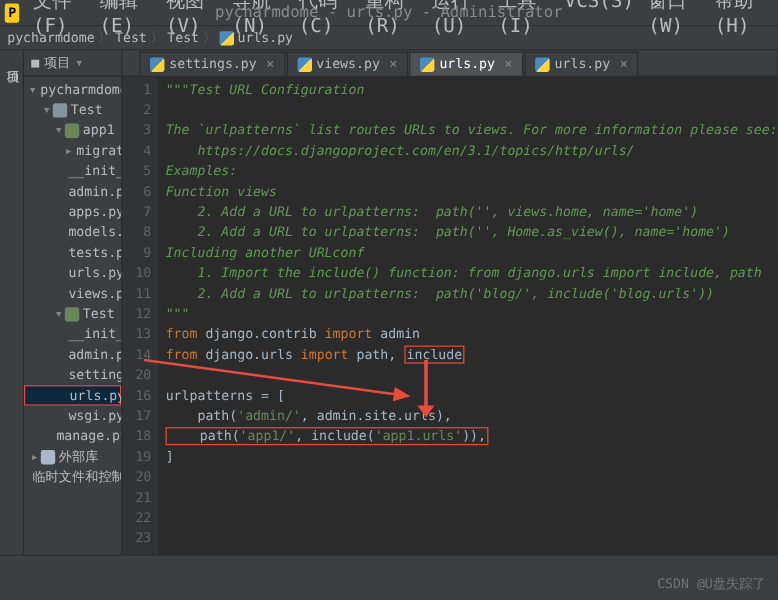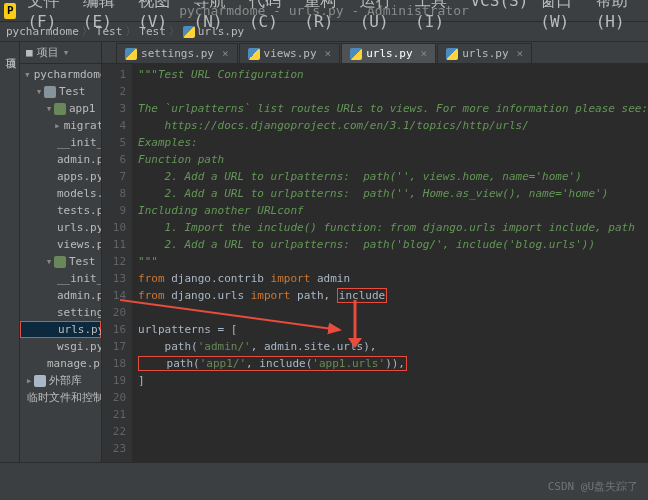--- a/index.html
+++ b/index.html
@@ -240,21 +240,21 @@
           <div>21</div>
           <div>22</div>
           <div>23</div>
         </div>
       <div class="code">
 <div class="row"><span class="c-str">"""Test URL Configuration</span></div>
 <div class="row"><span class="c-str"></span></div>
 <div class="row"><span class="c-str">The `urlpatterns` list routes URLs to views. For more information please see:</span></div>
 <div class="row"><span class="c-str">    https://docs.djangoproject.com/en/3.1/topics/http/urls/</span></div>
 <div class="row"><span class="c-str">Examples:</span></div>
-<div class="row"><span class="c-str">Function path</span></div>
+<div class="row"><span class="c-str">Function views</span></div>
 <div class="row"><span class="c-str">    2. Add a URL to urlpatterns:  path('', views.home, name='home')</span></div>
 <div class="row"><span class="c-str">    2. Add a URL to urlpatterns:  path('', Home.as_view(), name='home')</span></div>
 <div class="row"><span class="c-str">Including another URLconf</span></div>
 <div class="row"><span class="c-str">    1. Import the include() function: from django.urls import include, path</span></div>
 <div class="row"><span class="c-str">    2. Add a URL to urlpatterns:  path('blog/', include('blog.urls'))</span></div>
 <div class="row"><span class="c-str">"""</span></div>
 <div class="row"><span class="c-kw">from</span> <span class="c-txt">django.contrib</span> <span class="c-kw">import</span> <span class="c-txt">admin</span></div>
 <div class="row"><span class="c-kw">from</span> <span class="c-txt">django.urls</span> <span class="c-kw">import</span> <span class="c-txt">path</span>, <span class="c-txt hl-red">include</span></div>
 <div class="row"></div>
 <div class="row"><span class="c-txt">urlpatterns</span><span class="c-txt"> = [</span></div>

